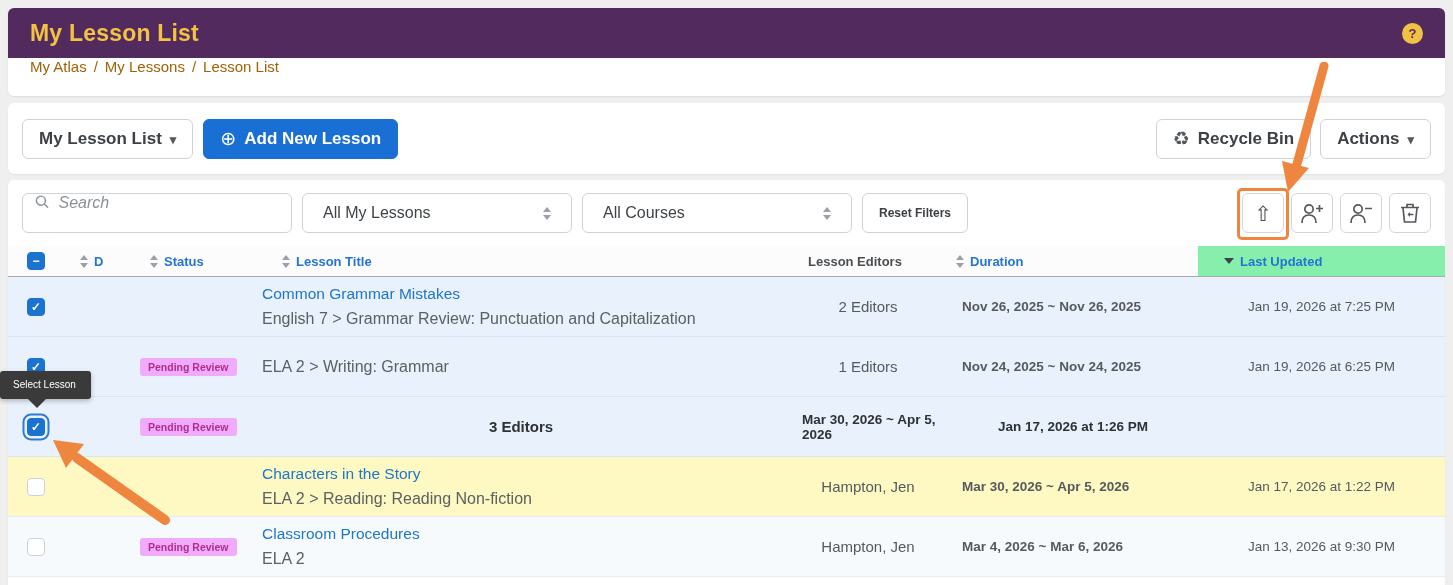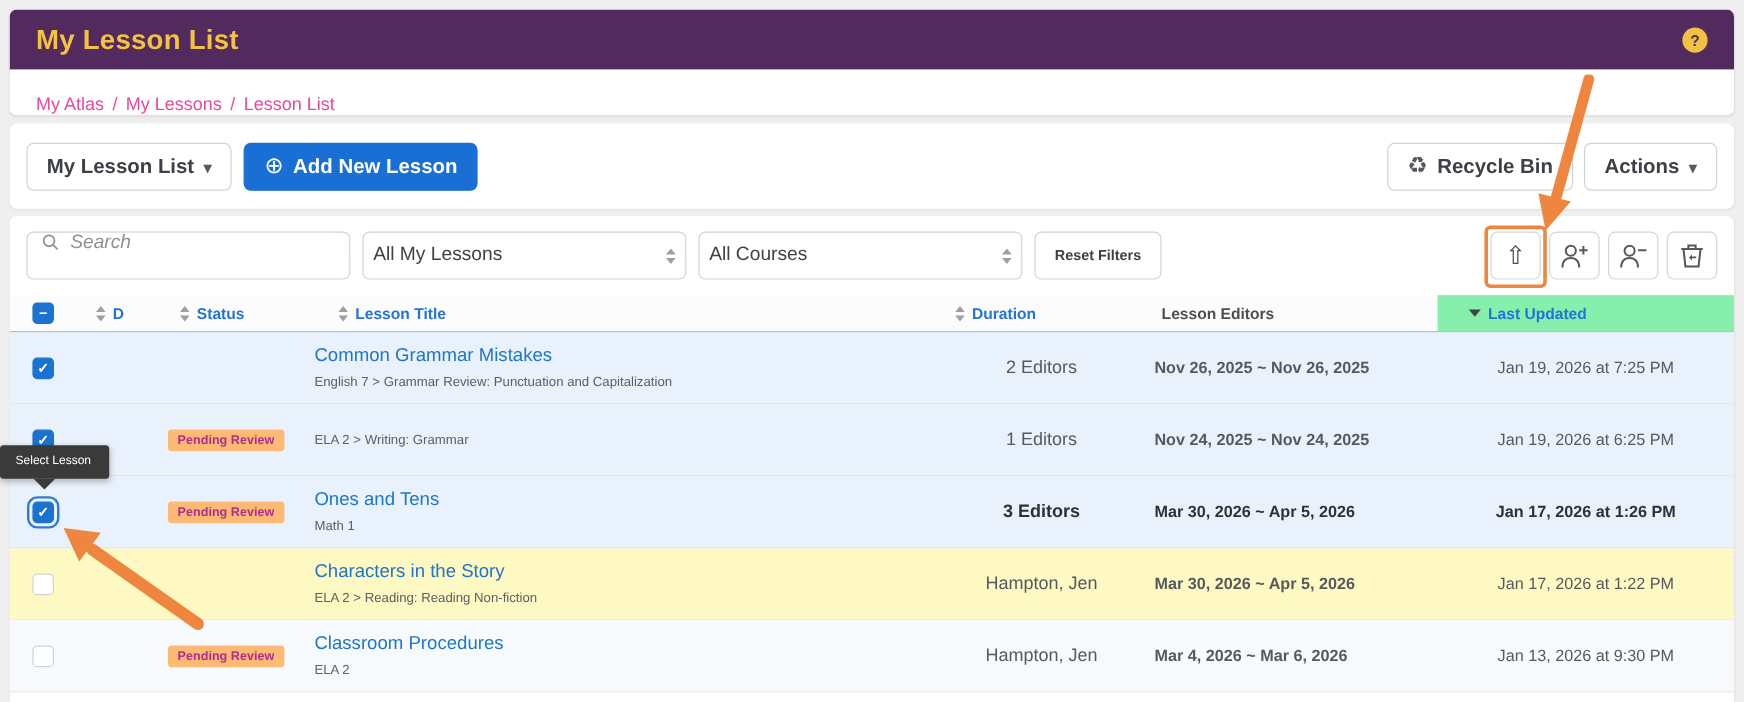--- a/index.html
+++ b/index.html
@@ -8,22 +8,22 @@
   .page { position:relative; width:1453px; height:585px; padding:8px; }
 
   
   .head-card { border-radius:6px; overflow:hidden; box-shadow:0 1px 2px rgba(0,0,0,.08); }
   .purple-bar { background:#532a5e; height:50px; display:flex; align-items:center;
     justify-content:space-between; padding:0 22px; }
   .page-title { color:#f2c243; font-size:23px; font-weight:bold; letter-spacing:.2px; }
   .help-circle { width:21px; height:21px; border-radius:50%; background:#f0c244;
     color:#532a5e; font-size:13px; font-weight:bold; display:flex; align-items:center;
     justify-content:center; cursor:pointer; }
-  .crumb-bar { background:#ffffff; height:38px; display:flex; align-items:flex-end;
-    padding:0 22px; font-size:15px; color:#ec4899; gap:7px; }
+  .crumb-bar { background:#ffffff; height:38px; display:flex; align-items:flex-start;
+    padding:0 22px; font-size:15px; color:#a16207; gap:7px; }
   .crumb-bar .crumb { cursor:pointer; }
 
   
   .tool-card { background:#fff; border-radius:6px; margin-top:7px; height:71px;
     display:flex; align-items:center; padding:0 14px; box-shadow:0 1px 2px rgba(0,0,0,.06); }
   .btn { display:inline-flex; align-items:center; gap:8px; height:40px; padding:0 16px;
     background:#fff; border:1px solid #cfd3d7; border-radius:6px; font-size:17px;
     font-weight:bold; color:#3d4145; cursor:pointer; white-space:nowrap; }
   .caret { font-size:13px; color:#55595d; line-height:1; transform:translateY(1px); }
   .btn-primary { background:#1a6fd4; border-color:#1a6fd4; color:#fff; margin-left:10px; }
@@ -35,21 +35,21 @@
   .main-card { background:#fff; border-radius:6px; margin-top:6px; height:480px;
     box-shadow:0 1px 2px rgba(0,0,0,.06); overflow:hidden; }
   .filter-row { display:flex; align-items:center; gap:10px; padding:13px 14px 0 14px; height:53px; }
   .search-box { display:flex; align-items:flex-start; width:270px; height:40px;
     border:1px solid #cfd3d7; border-radius:6px; padding:0 12px; gap:9px; background:#fff; }
   .search-box input { border:none; outline:none; width:100%; font-size:16px;
     font-style:italic; color:#3d4145; font-family:"Liberation Sans",sans-serif; }
   .search-box input::placeholder { color:#8d9298; font-style:italic; }
   .select-box { display:flex; align-items:center; justify-content:space-between;
     width:270px; height:40px; border:1px solid #cfd3d7; border-radius:6px;
-    padding:0 8px; font-size:16px; color:#3f4347; cursor:pointer; background:#fff; }
+    padding:0 20px; font-size:16px; color:#3f4347; cursor:pointer; background:#fff; }
   .updown { display:inline-flex; flex-direction:column; gap:3px; }
   .updown .tu { width:0;height:0;border-left:4px solid transparent;border-right:4px solid transparent;border-bottom:5px solid #9aa0a6; }
   .updown .td { width:0;height:0;border-left:4px solid transparent;border-right:4px solid transparent;border-top:5px solid #9aa0a6; }
   .btn-reset { font-size:12px; }
   .icon-btns { margin-left:auto; display:flex; gap:7px; }
   .icon-btn { position:relative; width:42px; height:40px; border:1px solid #d2d6da;
     border-radius:6px; background:#fff; display:flex; align-items:center;
     justify-content:center; cursor:pointer; color:#55595d; }
   .upload-glyph { font-size:21px; color:#4b4f53; line-height:1; }
   .hl-box { position:absolute; left:-6px; top:-6px; right:-6px; bottom:-8px;
@@ -76,22 +76,22 @@
   .c-check { padding-left:19px; }
   .c-status { justify-content:flex-start; padding-left:6px; }
   .c-title { flex-direction:column; align-items:flex-start; justify-content:center;
     padding-left:8px; gap:7px; }
   .c-editors { justify-content:center; font-size:15px; color:#565a5e; }
   .c-duration { padding-left:14px; font-size:13.5px; color:#565a5e;font-weight:bold; }
   .c-updated { justify-content:center; font-size:13.5px; color:#565a5e; }
   .trow.emph .c-editors, .trow.emph .c-duration, .trow.emph .c-updated { color:#2e3235; font-weight:bold; }
 
   .lesson-link { font-size:15.5px; color:#1d76c8; cursor:pointer; }
-  .lesson-course { font-size:11px; color:#5b6063; }
-  .badge { font-size:10.5px; font-weight:bold; color:#b12e8c; background:#fdba74;
+  .lesson-course { font-size:16px; color:#5b6063; }
+  .badge { font-size:10.5px; font-weight:bold; color:#b12e8c; background:#f0abfc;
     padding:3px 8px; border-radius:3px; white-space:nowrap; }
   .badge:empty { display:none; }
 
   
   .cb { width:18px; height:18px; border-radius:4px; border:1.5px solid #cdd2d7;
     background:#fff; display:flex; align-items:center; justify-content:center;
     cursor:pointer; flex:none; }
   .cb .glyph { display:none; color:#fff; font-size:12px; font-weight:bold; line-height:1; }
   .cb.checked, .cb.indet { background:#1a73d1; border-color:#1a73d1; }
   .cb.checked .glyph, .cb.indet .glyph { display:block; }
@@ -228,29 +228,29 @@
           </span>
         <span>Status</span>
       </div>
       <div class="th th-title">
         <span class="updown">
             <i class="tu"></i>
             <i class="td"></i>
           </span>
         <span>Lesson Title</span>
       </div>
-      <div class="th th-duration">
-        <span class="updown">
-            <i class="tu"></i>
-            <i class="td"></i>
-          </span>
-        <span>Duration</span>
-      </div>
       <div class="th th-editors">
         <span>Lesson Editors</span>
+      </div>
+      <div class="th th-duration">
+        <span class="updown">
+            <i class="tu"></i>
+            <i class="td"></i>
+          </span>
+        <span>Duration</span>
       </div>
       <div class="th th-updated">
         <span class="tri-desc"></span>
         <span>Last Updated</span>
       </div>
     </div>
 
     <div class="grid trow sel">
       <div class="cell c-check">
           <span class="cb checked">
@@ -289,24 +289,20 @@
     <div class="grid trow emph sel">
       <div class="cell c-check">
           <span class="cb focusring checked">
             <span class="glyph">✓</span>
           </span>
         </div>
       <div class="cell"></div>
       <div class="cell c-status">
           <span class="badge">Pending Review</span>
         </div>
-      <div class="cell c-title">
-        <span class="lesson-link">Ones and Tens</span>
-        <span class="lesson-course">Math 1</span>
-      </div>
       <div class="cell c-editors">3 Editors</div>
       <div class="cell c-duration">Mar 30, 2026 ~ Apr 5, 2026</div>
       <div class="cell c-updated">Jan 17, 2026 at 1:26 PM</div>
     </div>
 
     <div class="grid trow">
       <div class="cell c-check">
           <span class="cb"></span>
         </div>
       <div class="cell"></div>

